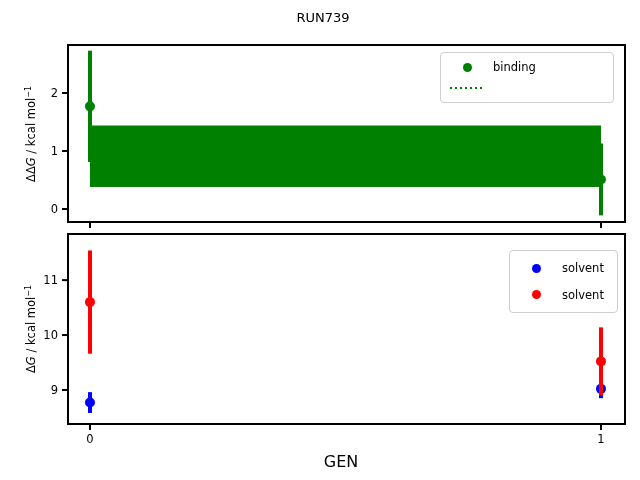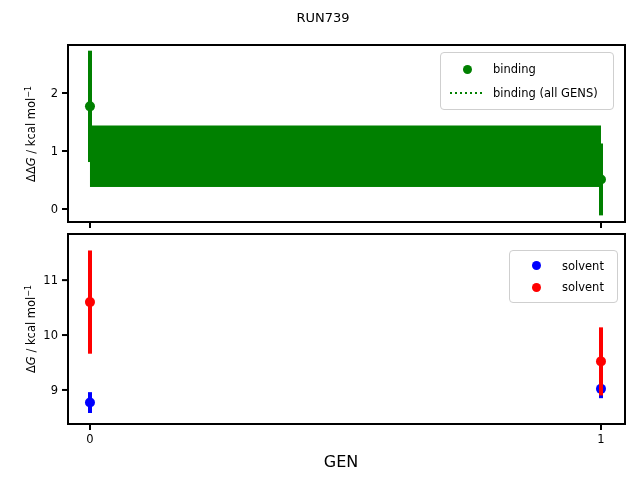--- a/index.html
+++ b/index.html
@@ -26,22 +26,22 @@
     position:absolute; left:341px; top:452px; transform:translateX(-50%);
     font-size:16px; white-space:nowrap;
   }
   .legend {
     position:absolute; box-sizing:border-box;
     background:rgba(255,255,255,0.85);
     border:1px solid #cfcfcf; border-radius:4px;
     padding:4px 9px; display:flex; flex-direction:column; justify-content:space-around;
     font-size:11.5px; white-space:nowrap;
   }
-  .legend-top { left:440px; top:52px; width:174px; height:58px; }
-  .legend-bottom { left:509px; top:250px; width:109px; height:53px; }
+  .legend-top { left:440px; top:52px; width:174px; height:51px; }
+  .legend-bottom { left:509px; top:250px; width:109px; height:63px; }
   .legend-row { display:flex; align-items:center; height:19px; }
   .legend-icon { width:34px; display:flex; justify-content:center; align-items:center; margin-right:9px; flex:none; }
   .swatch-dot { width:9px; height:9px; border-radius:50%; }
   .swatch-dotted { width:34px; height:2.5px; }
 </style>
 </head>
 <body>
 
 <div id="figure">
 
@@ -94,21 +94,20 @@
     <div class="legend-row">
       <span class="legend-icon">
           <span class="swatch-dot" style="background: rgb(0, 128, 0);"></span>
         </span>
       <span>binding</span>
     </div>
     <div class="legend-row">
       <span class="legend-icon">
           <span class="swatch-dotted" style="background: repeating-linear-gradient(90deg, rgb(0, 128, 0) 0px, rgb(0, 128, 0) 2px, transparent 2px, transparent 5px);"></span>
         </span>
-      <span>binding (all GENS)</span>
     </div>
   </div>
 
   <div class="legend legend-bottom">
     <div class="legend-row">
       <span class="legend-icon">
           <span class="swatch-dot" style="background: rgb(0, 0, 255);"></span>
         </span>
       <span>solvent</span>
     </div>

